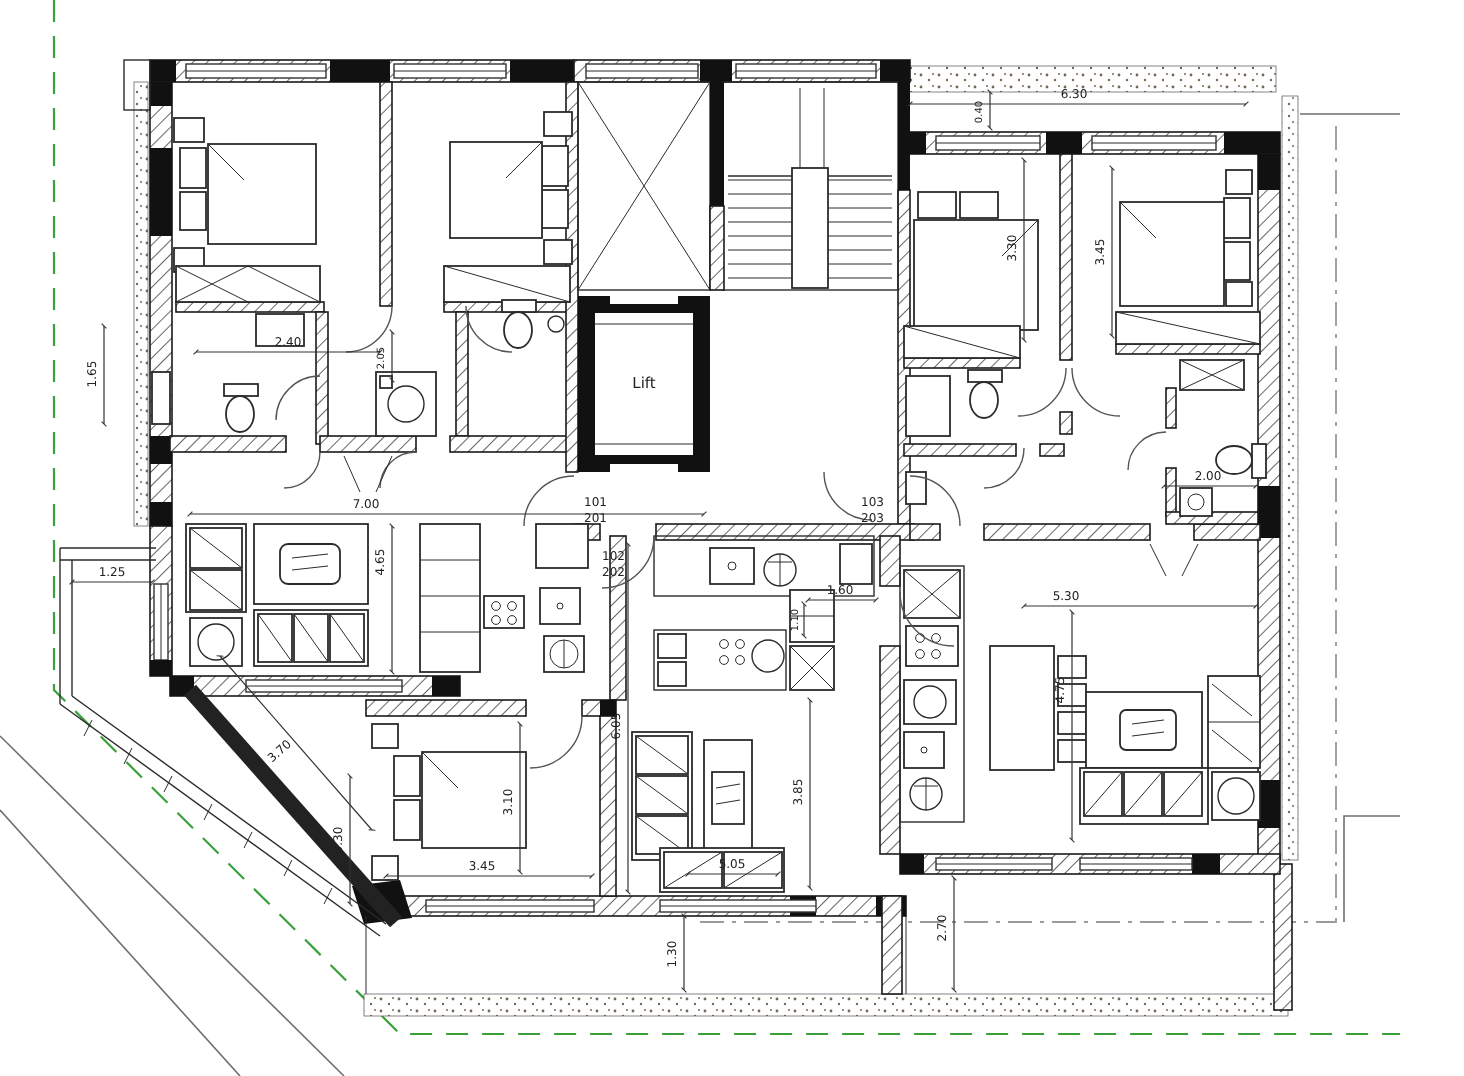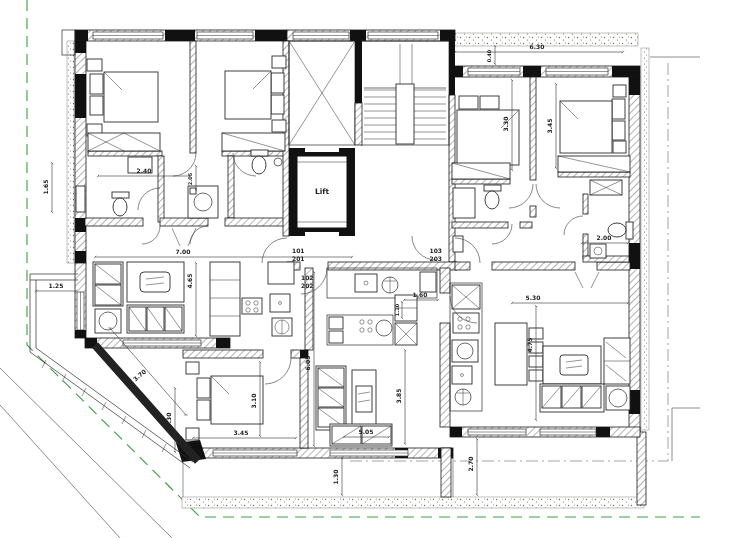--- a/index.html
+++ b/index.html
@@ -1,16 +1,16 @@
 <!DOCTYPE html>
 <html><head>
 <meta charset="utf-8">
 <style>
   html,body{margin:0;padding:0;background:#fff;}
-  #stage{width:700px;height:538px;position:relative;background:#fff;overflow:hidden;font-weight:bold;}
+  #stage{width:700px;height:538px;position:relative;background:#fff;overflow:hidden;}
   svg{display:block;}
   svg text{font-family:"DejaVu Sans",sans-serif;fill:#222;}
   .w{fill:url(#hatch);stroke:#1a1a1a;stroke-width:0.8;}
   .b{fill:#111;stroke:none;}
   .f{fill:#fff;stroke:#2b2b2b;stroke-width:0.9;}
   .t{fill:none;stroke:#2b2b2b;stroke-width:0.7;}
   .tl{fill:none;stroke:#2b2b2b;stroke-width:0.5;}
   .win{fill:#fff;stroke:#333;stroke-width:0.7;}
   .dim{stroke:#333;stroke-width:0.6;fill:none;marker-start:url(#tick);marker-end:url(#tick);}
   .arc{fill:none;stroke:#555;stroke-width:0.7;}

